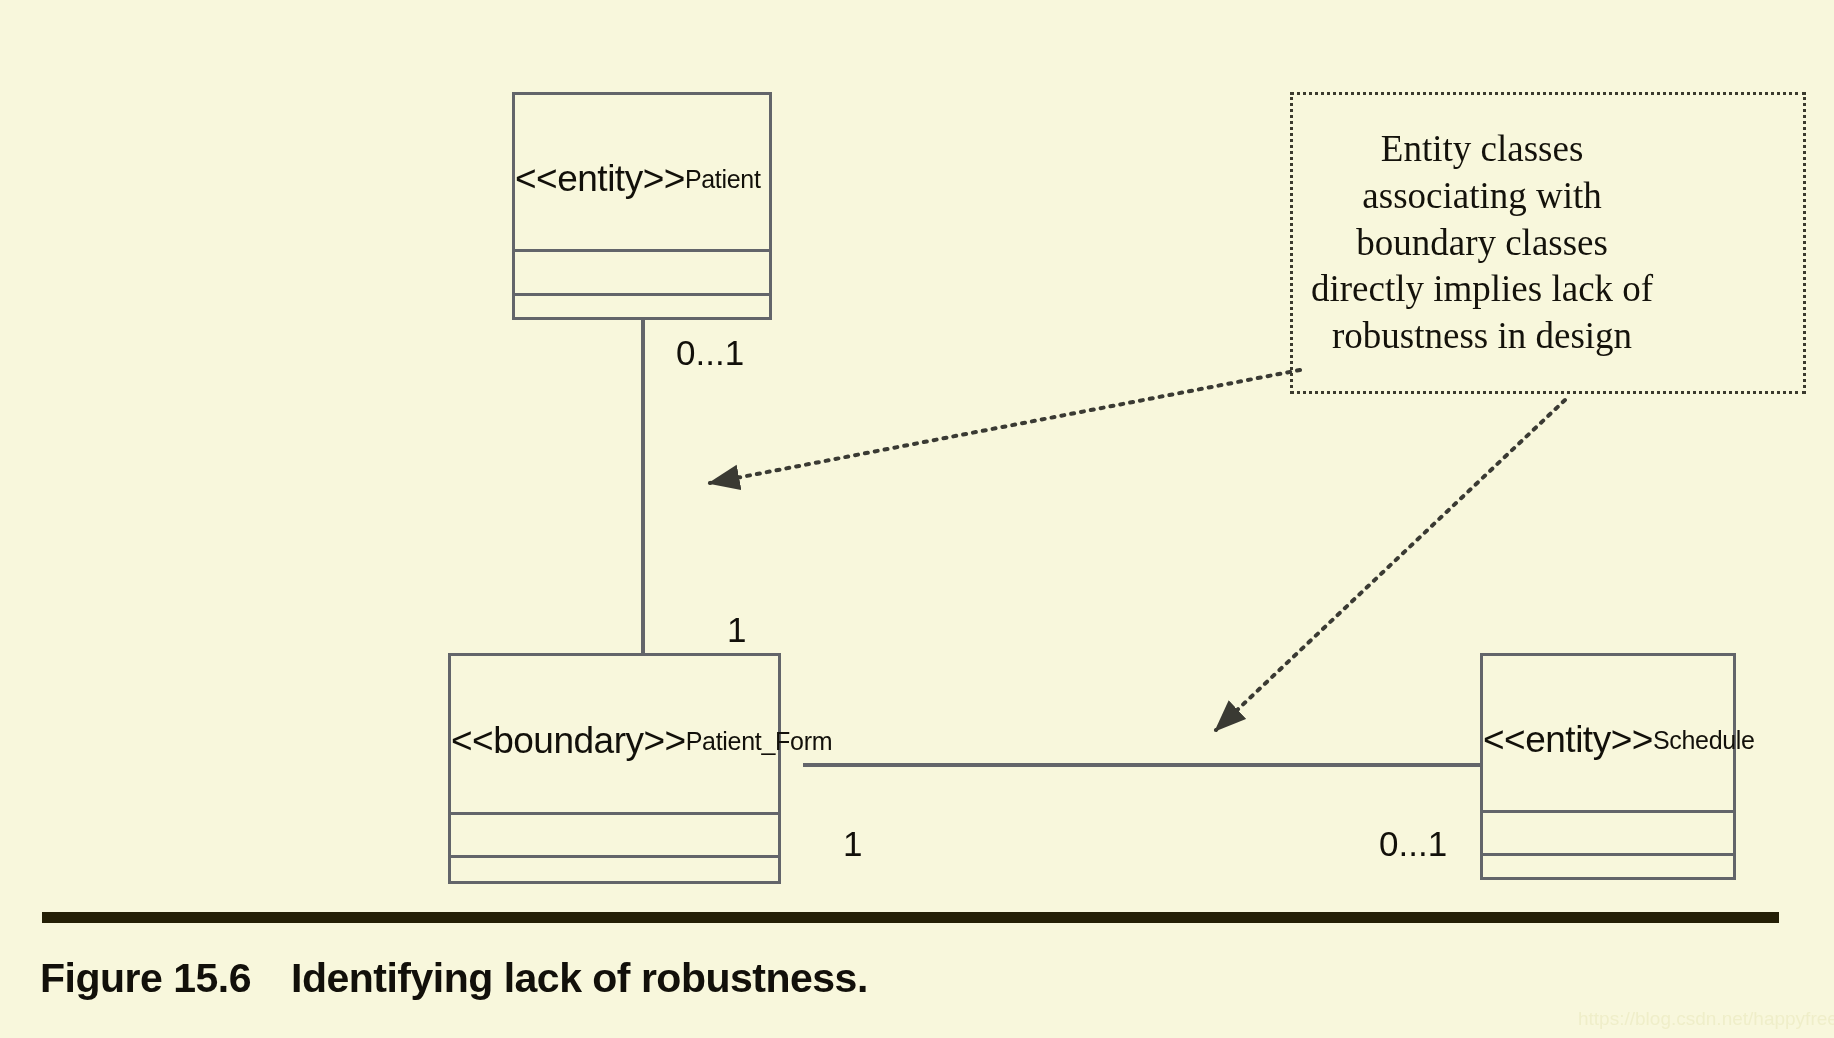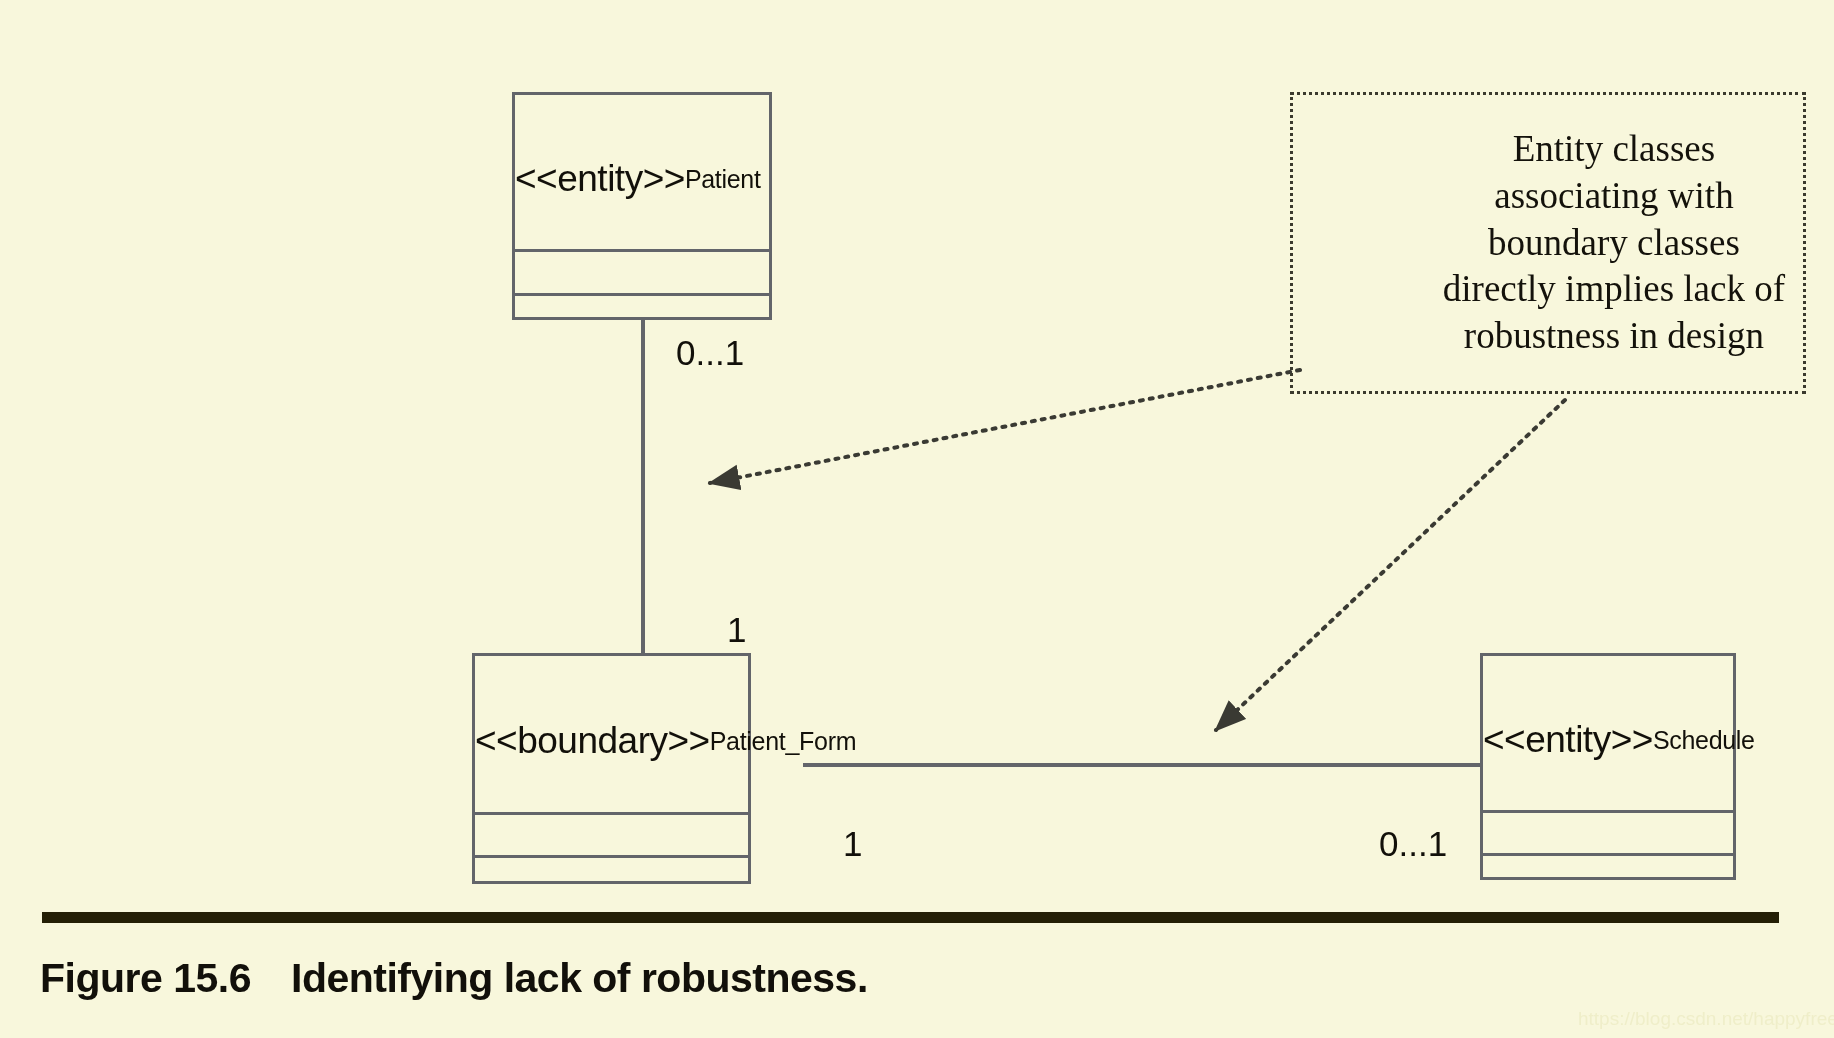--- a/index.html
+++ b/index.html
@@ -74,21 +74,21 @@
   }
 
   
   .note-box {
     position: absolute;
     box-sizing: border-box;
     border: 3px dotted #3b3a2e;
     background: #f8f7dc;
     display: flex;
     align-items: center;
-    justify-content: flex-end;
+    justify-content: flex-start;
     padding: 8px 18px;
   }
   .note-text {
     font-family: "Liberation Serif", serif;
     font-size: 37px;
     line-height: 1.26;
     color: #14120b;
     text-align: center;
     white-space: pre-line;
   }
@@ -139,21 +139,21 @@
 
   <div class="uml-class" style="left:512px; top:92px; width:260px; height:228px;">
     <div class="compartment-name" style="height:140px;">
       <span class="stereotype">&lt;&lt;entity&gt;&gt;</span>
       <span class="classname">Patient</span>
     </div>
     <div class="compartment-attrs" style="height:41px;"></div>
     <div class="compartment-ops" style="flex:1;"></div>
   </div>
 
-  <div class="uml-class" style="left:472px; top:653px; width:279px; height:231px;text-align:right;">
+  <div class="uml-class" style="left:448px; top:653px; width:333px; height:231px;text-align:right;">
     <div class="compartment-name" style="height:142px;">
       <span class="stereotype">&lt;&lt;boundary&gt;&gt;</span>
       <span class="classname">Patient_Form</span>
     </div>
     <div class="compartment-attrs" style="height:40px;"></div>
     <div class="compartment-ops" style="flex:1;"></div>
   </div>
 
   <div class="uml-class" style="left:1480px; top:653px; width:256px; height:227px;">
     <div class="compartment-name" style="height:140px;">

